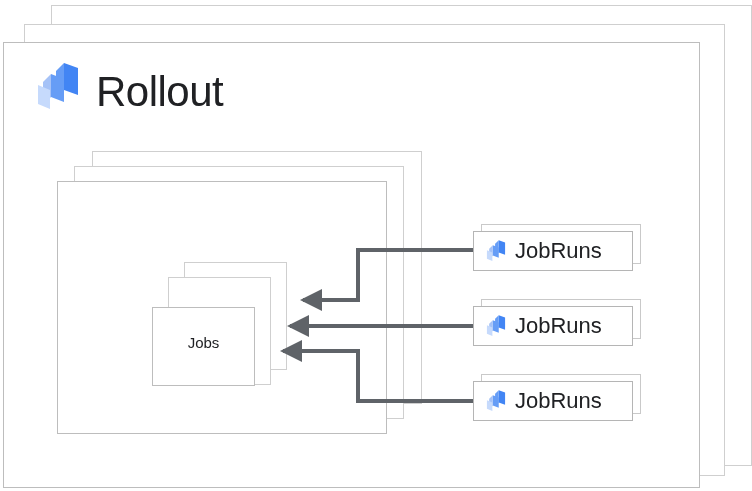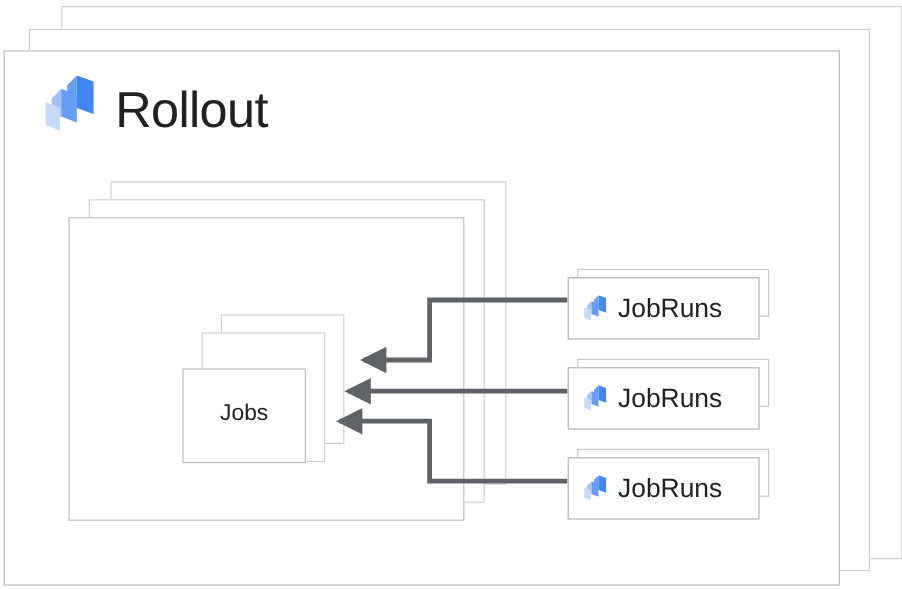--- a/index.html
+++ b/index.html
@@ -73,41 +73,41 @@
   .jobs-back2 { left: 184px; top: 262px; width: 103px; height: 108px; }
   .jobs-back1 { left: 168px; top: 277px; width: 103px; height: 108px; }
   .jobs-front { left: 152px; top: 307px; width: 103px; height: 79px; }
 
   .jobs-label {
     position: absolute;
     left: 152px;
     top: 335px;
     width: 103px;
     text-align: center;
-    font-size: 19px;
+    font-size: 15px;
     color: #202124;
     line-height: 1;
   }
 
   
   .jobrun-back {
     position: absolute;
     background: #ffffff;
     border: 1px solid #c9c9c9;
     box-sizing: border-box;
     width: 160px;
     height: 40px;
   }
   .jobrun-front {
     position: absolute;
     background: #ffffff;
     border: 1px solid #b5b5b5;
     box-sizing: border-box;
     width: 160px;
-    height: 52px;
+    height: 40px;
     display: flex;
     align-items: center;
     gap: 9px;
     padding-left: 12px;
   }
   .jobrun-label {
     font-size: 22px;
     color: #202124;
     line-height: 1;
     white-space: nowrap;

